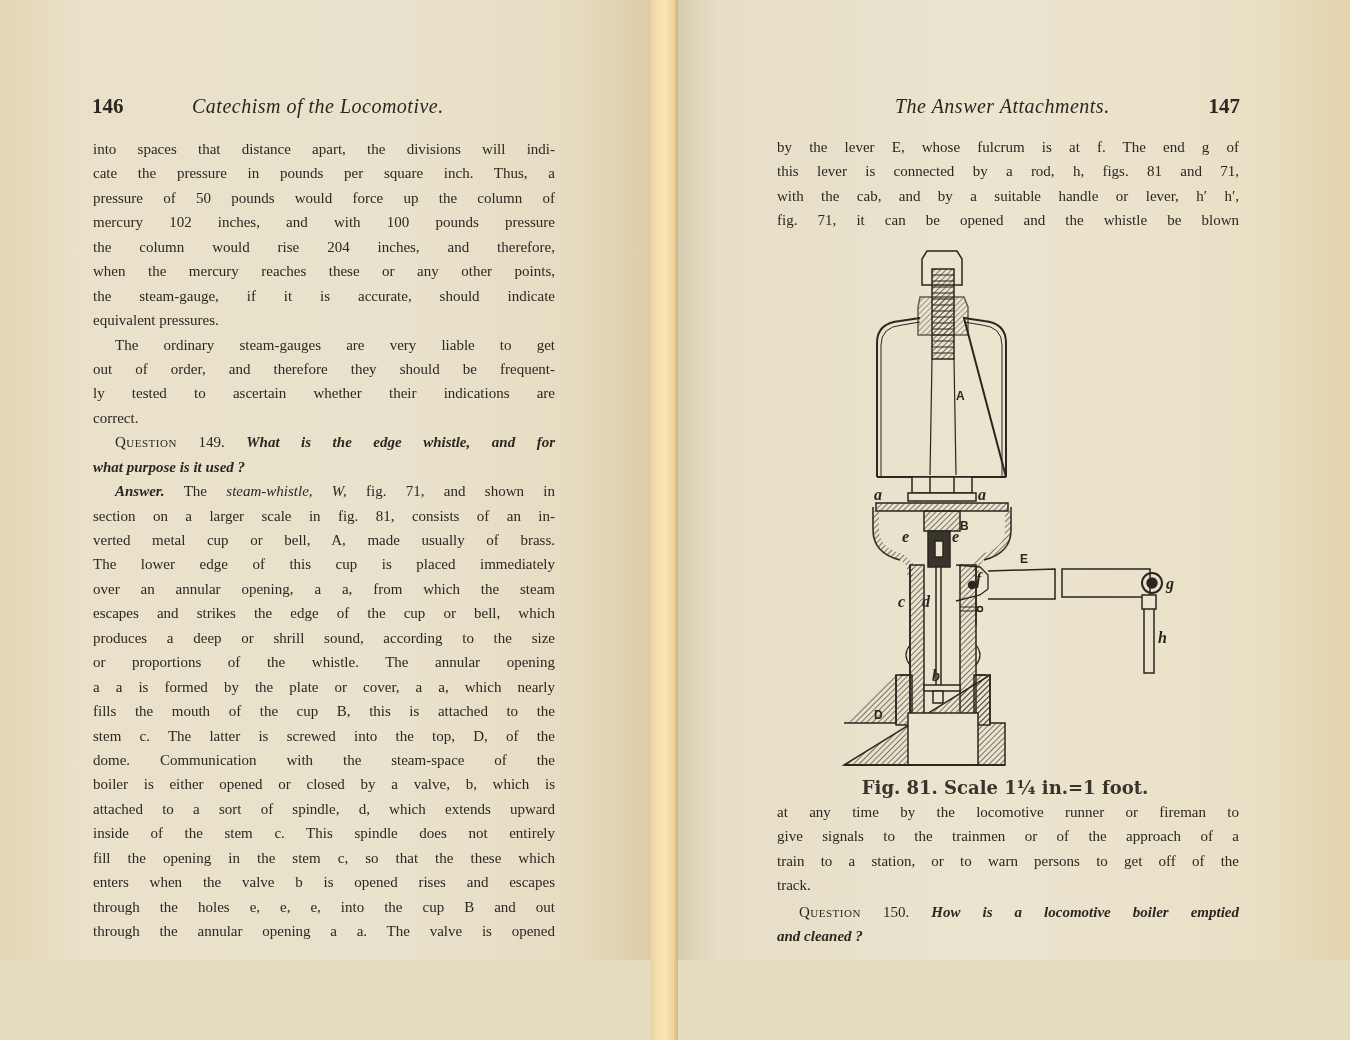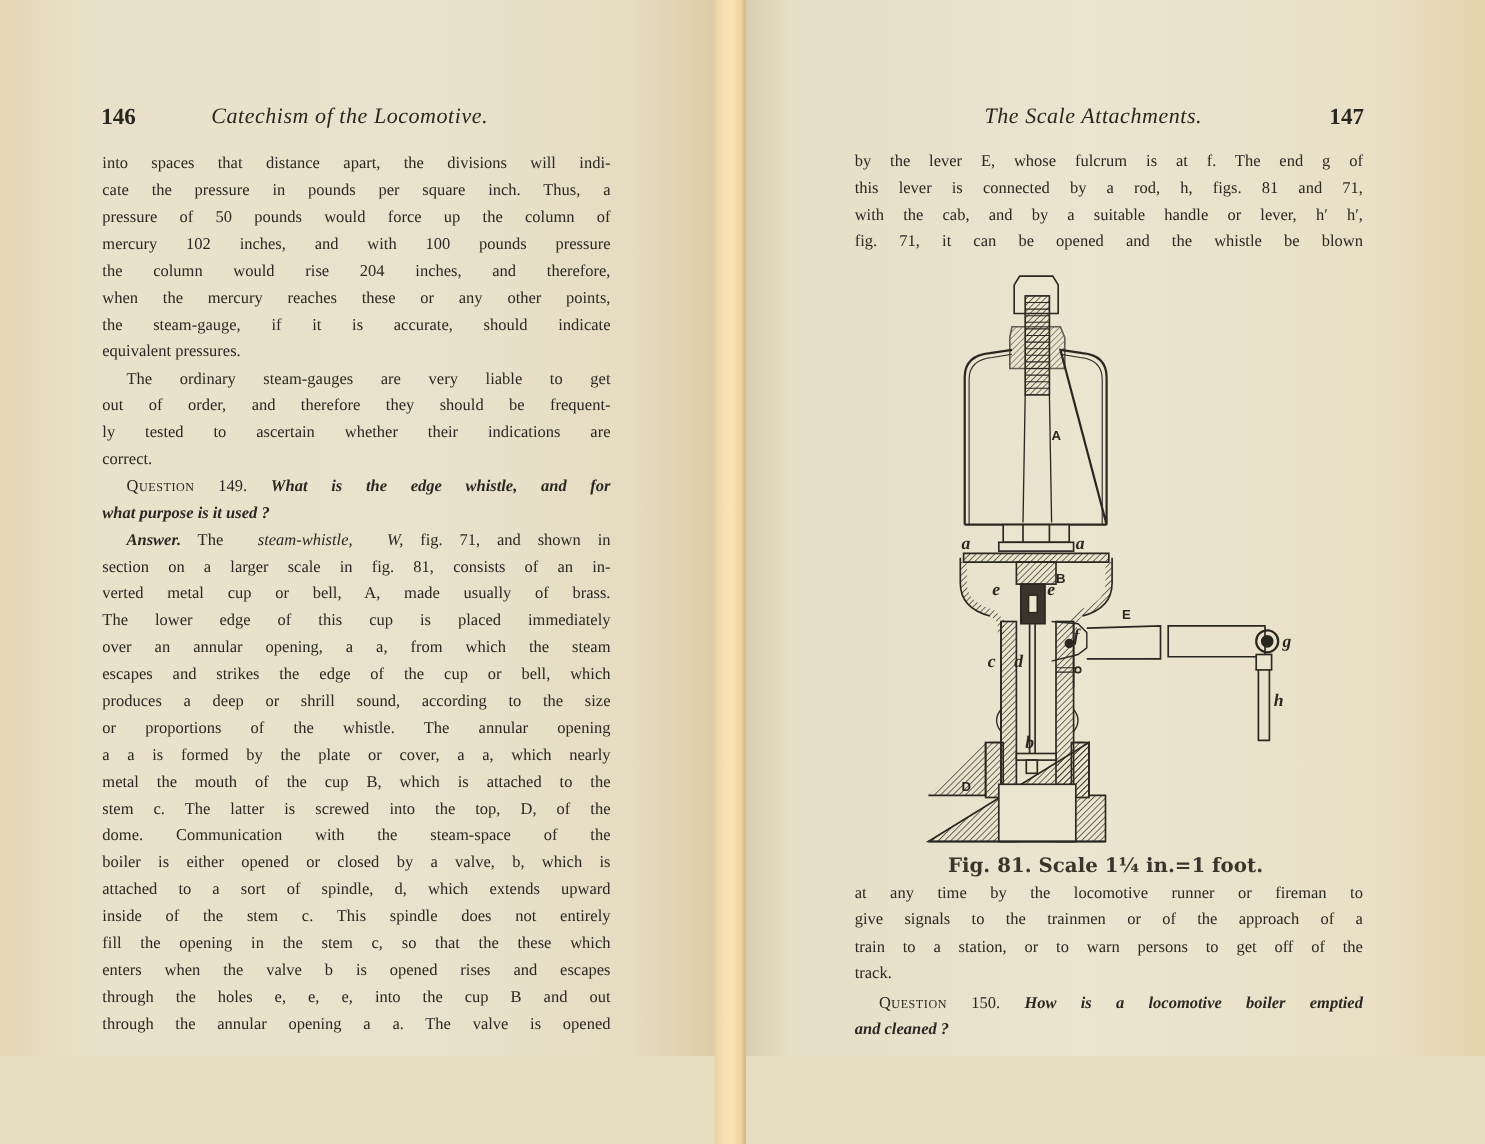--- a/index.html
+++ b/index.html
@@ -35,21 +35,21 @@
     position: absolute;
     font-family: Liberation Serif, serif;
     font-size: 15px;
     line-height: 24.45px;
     text-align: justify;
     color: #2b2722;
   }
   .line { display: block; text-align: justify; text-align-last: justify; white-space: nowrap; height: 24.45px; overflow: visible; }
   .line.last { text-align-last: left; }
   .indent { padding-left: 22px; }
-  .it { font-style: italic; margin-left: 16px; }
+  .it { font-style: italic; }
   .sc { font-variant: small-caps; letter-spacing: 0.5px; }
   .bold-it { font-style: italic; font-weight: bold; }
 
   .figure {
     position: absolute; left: 840px; top: 245px; width: 350px; height: 530px;
   }
   .fig-caption {
     position: absolute; left: 770px; width: 470px; top: 777px; text-align: center;
     font-family: "DejaVu Serif", serif; font-size: 18px; font-weight: bold; color: #3a352c;
   }
@@ -93,39 +93,39 @@
       <span>The </span><span class="it">steam-whistle,</span><span class="it"> W,</span><span> fig. 71, and shown in</span>
     </span>
     <span class="line">section on a larger scale in fig. 81, consists of an in-</span>
     <span class="line">verted metal cup or bell, A, made usually of brass.</span>
     <span class="line">The lower edge of this cup is placed immediately</span>
     <span class="line">over an annular opening, a a, from which the steam</span>
     <span class="line">escapes and strikes the edge of the cup or bell, which</span>
     <span class="line">produces a deep or shrill sound, according to the size</span>
     <span class="line">or proportions of the whistle. The annular opening</span>
     <span class="line">a a is formed by the plate or cover, a a, which nearly</span>
-    <span class="line">metal the mouth of the cup B, which is attached to the</span>
+    <span class="line">fills the mouth of the cup B, this is attached to the</span>
     <span class="line">stem c. The latter is screwed into the top, D, of the</span>
     <span class="line">dome. Communication with the steam-space of the</span>
     <span class="line">boiler is either opened or closed by a valve, b, which is</span>
     <span class="line">attached to a sort of spindle, d, which extends upward</span>
     <span class="line">inside of the stem c. This spindle does not entirely</span>
     <span class="line">fill the opening in the stem c, so that the these which</span>
     <span class="line">enters when the valve b is opened rises and escapes</span>
     <span class="line">through the holes e, e, e, into the cup B and out</span>
     <span class="line">through the annular opening a a. The valve is opened</span>
   </div>
 </div>
 
 <div class="spine"></div>
 
 <div class="page page-right"></div>
 
 <div class="running-head" style="left:895px; width:345px;">
-  <span class="rh-title">The Scale Attachments.</span>
+  <span class="rh-title">The Answer Attachments.</span>
   <span class="folio" style="position:absolute; right:0;">147</span>
 </div>
 
 <div class="text-block" style="left:777px; top:135px; width:462px;">
   <span class="line">by the lever E, whose fulcrum is at f. The end g of</span>
   <span class="line">this lever is connected by a rod, h, figs. 81 and 71,</span>
   <span class="line">with the cab, and by a suitable handle or lever, h′ h′,</span>
   <span class="line">fig. 71, it can be opened and the whistle be blown</span>
 </div>
 

